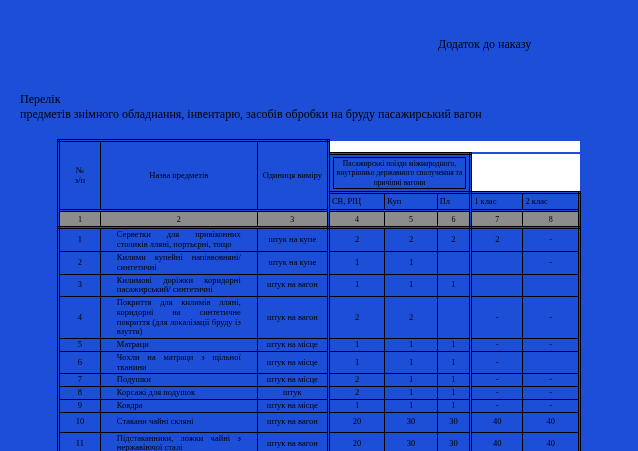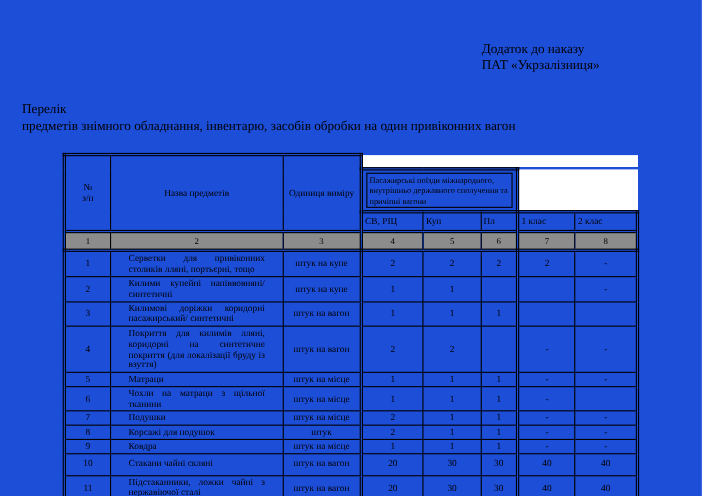--- a/index.html
+++ b/index.html
@@ -27,40 +27,39 @@
   .bt-d{border-top:3px double #000;}
   .bb-d{border-bottom:3px double #000;}
   .nob{border:none;background:#fff;}
 
   .hdr{text-align:center;white-space:pre-line;}
   .sub{text-align:left;}
   .c{text-align:center;}
   .nm{text-align:justify;padding:1px 16px;}
   .grp{padding:2px;vertical-align:middle;}
   .grp-inner{border:1px solid #000;margin:0 1px;padding:1px 2px;
-             text-align:left;font-size:7.6px;line-height:1.25;}
+             text-align:center;font-size:7.6px;line-height:1.25;}
   .grayrow td{background:#8c8c8c;text-align:center;font-size:8px;}
 
   .rh13{height:13px}.rh36{height:36px}.rh18{height:18px}.rh17{height:17px}
   .rh21{height:21px}.rh12{height:12px}.rh22{height:22px}.rh28{height:28px}
   .rh20{height:20px}.rh23{height:23px}
 </style>
 </head>
 <body>
 
 <div class="sheet">
 
   <div class="doc-header">
     <div>Додаток до наказу</div>
-    <div>ПАТ «Укрзалізниця»</div>
   </div>
 
   <div class="doc-title">
     <div>Перелік</div>
-    <div>предметів знімного обладнання, інвентарю, засобів обробки на один привіконних вагон</div>
+    <div>предметів знімного обладнання, інвентарю, засобів обробки на бруду пасажирський вагон</div>
   </div>
 
   <table class="main">
     <colgroup>
       <col style="width:40px">
         <col style="width:150px">
         <col style="width:68px">
       <col style="width:54px">
         <col style="width:50px">
         <col style="width:32px">

